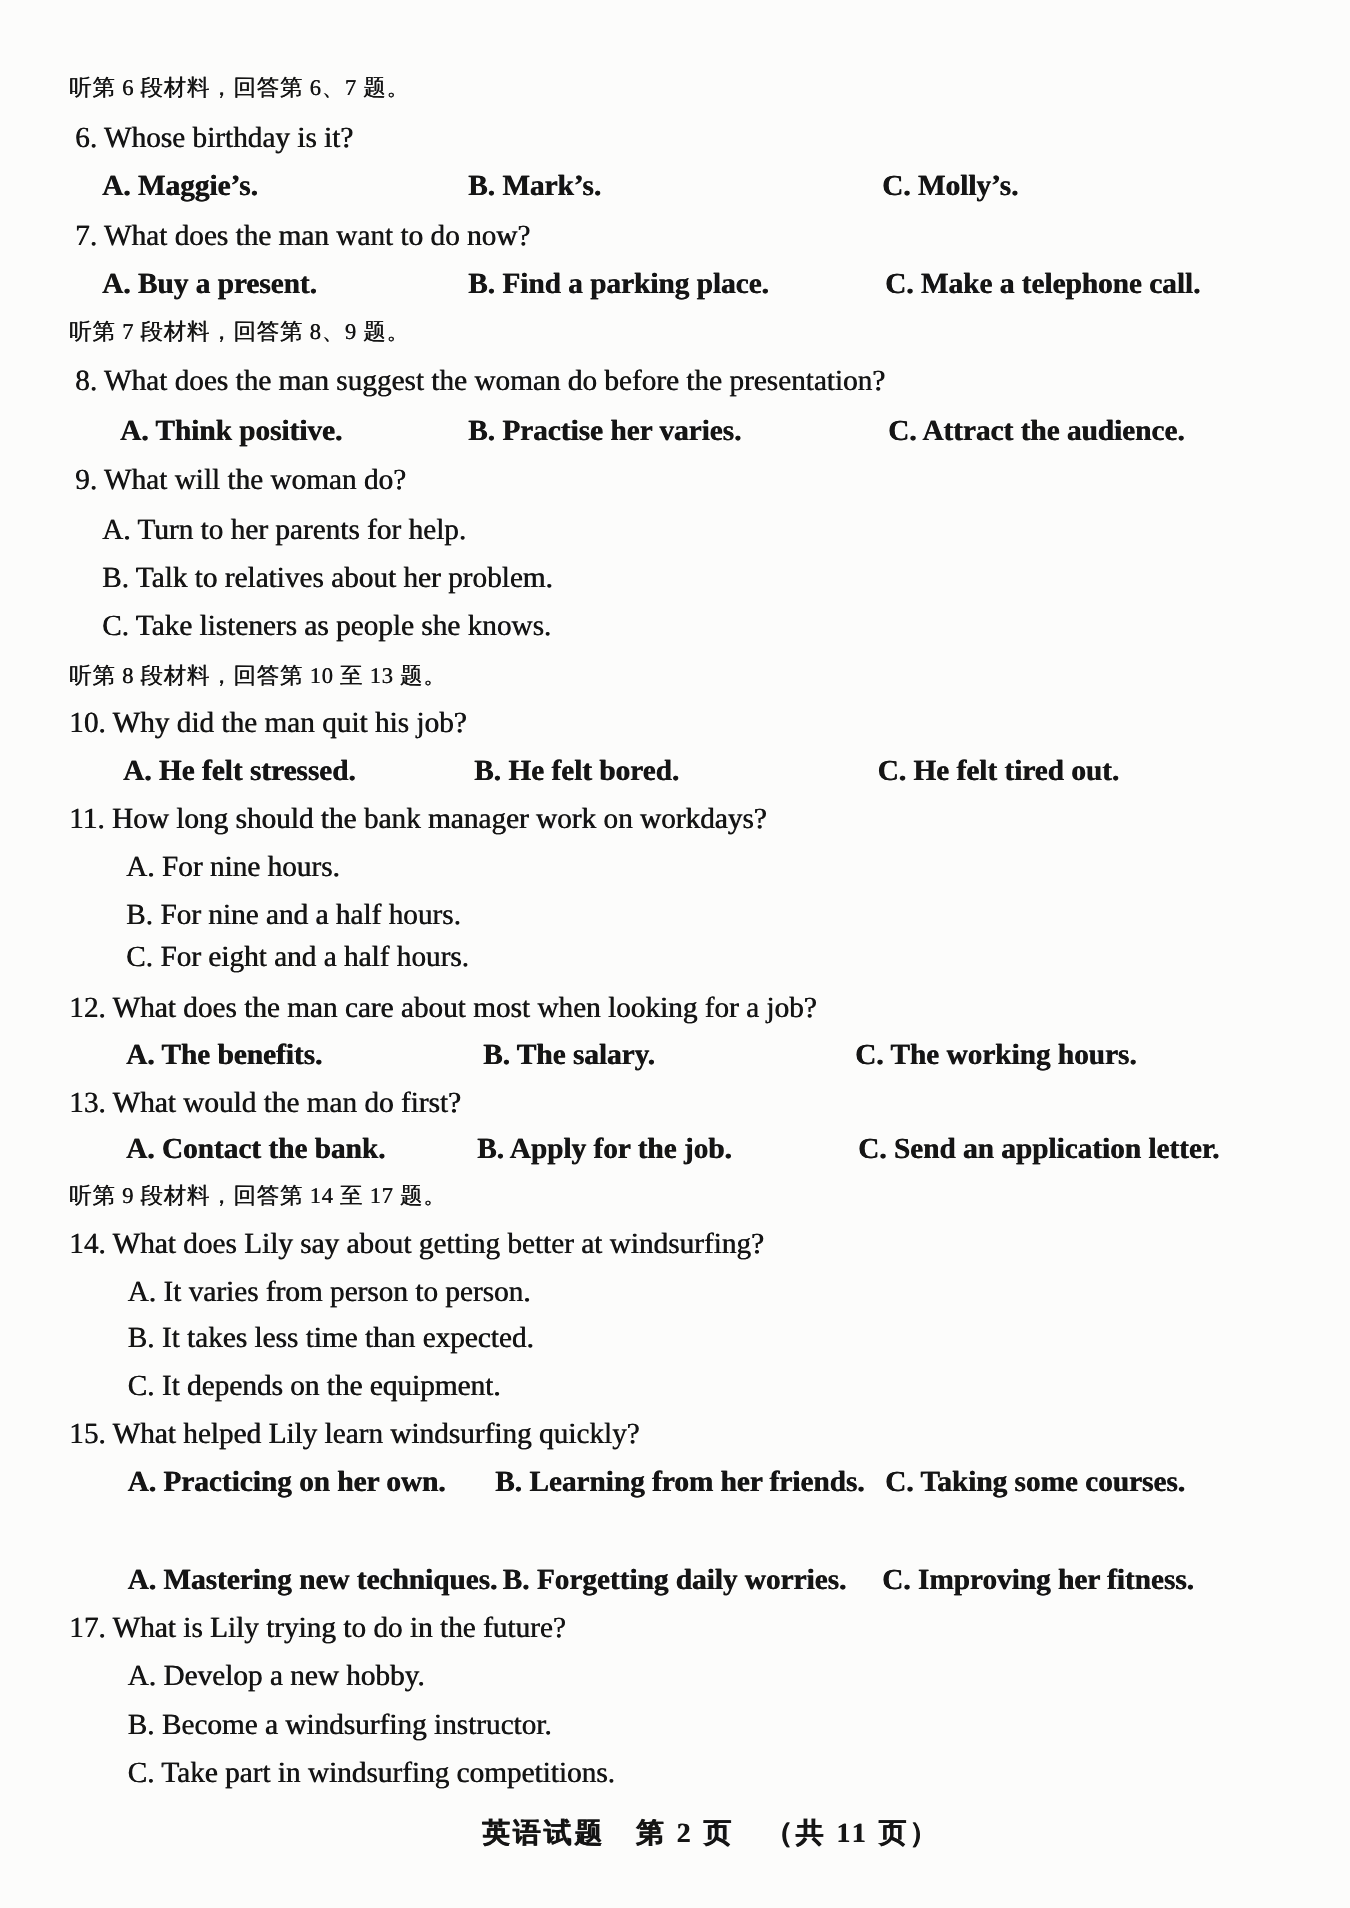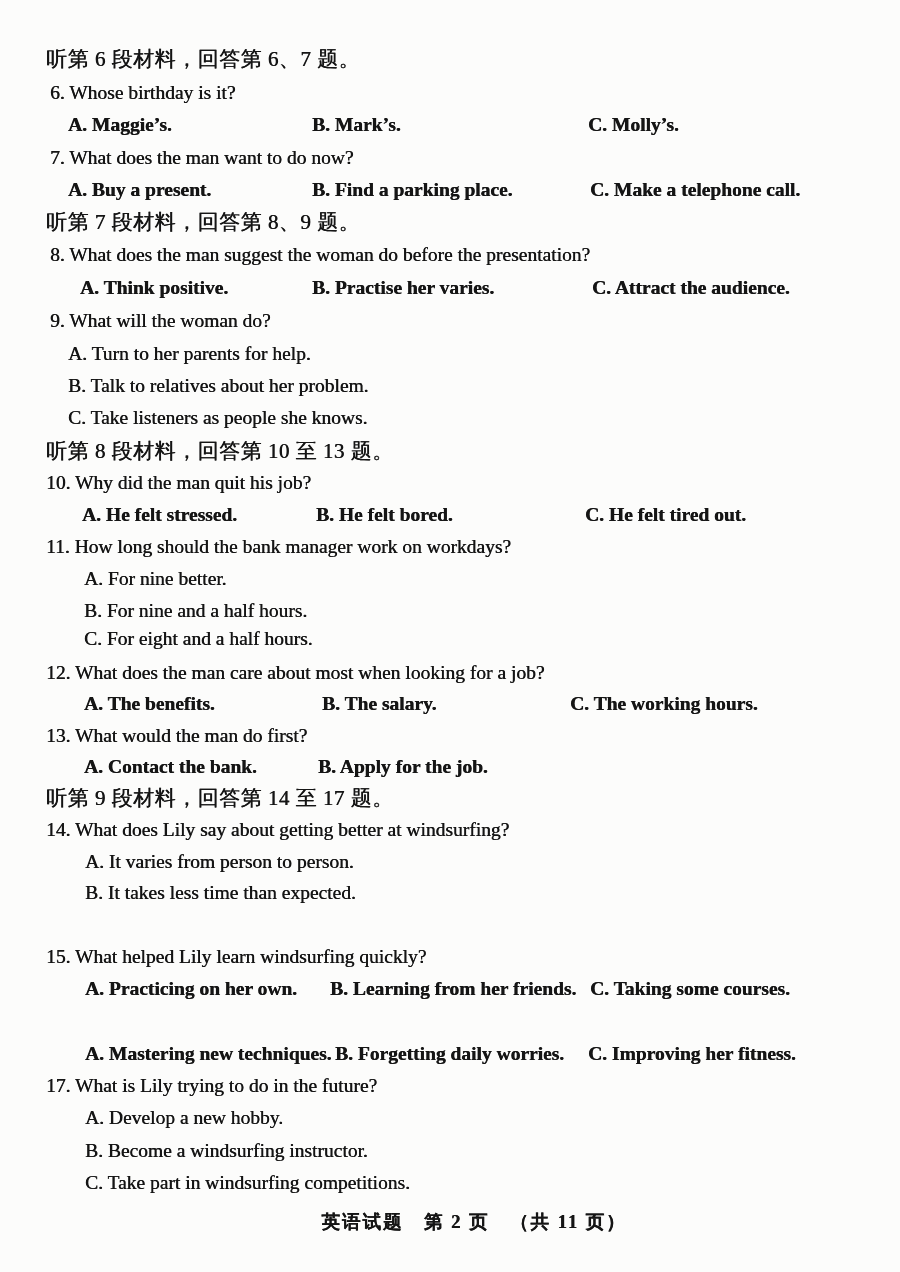--- a/index.html
+++ b/index.html
@@ -12,21 +12,21 @@
     overflow:hidden;
   }
   .line{
     position:absolute;
     white-space:nowrap;
     font-size:19.5px;
     line-height:26px;
     height:26px;
     text-shadow:0.4px 0 0 currentColor; 
   }
-  .cn{font-size:21px;letter-spacing:0.5px;}
+  .cn{font-size:15px;letter-spacing:0.5px;}
   .row{left:0;right:0;font-weight:bold;}
   .row .opt{position:absolute;white-space:nowrap;}
   .footer{
     position:absolute;left:0;right:0;
     text-align:center;
     font-weight:bold;
     font-size:18.5px;
     letter-spacing:2px;
     transform:translateX(24px);
     text-shadow:0.4px 0 0 currentColor;
@@ -70,42 +70,44 @@
   <div class="line cn" style="top:438px;left:46px">听第 8 段材料，回答第 10 至 13 题。</div>
 
   <div class="line" style="top:470px;left:46px">10. Why did the man quit his job?</div>
   <div class="line row" style="top:502px">
     <span class="opt" style="left:82px">A. He felt stressed.</span>
     <span class="opt" style="left:316px">B. He felt bored.</span>
     <span class="opt" style="left:585px">C. He felt tired out.</span>
   </div>
 
   <div class="line" style="top:534px;left:46px">11. How long should the bank manager work on workdays?</div>
-  <div class="line" style="top:566px;left:84px">A. For nine better.</div>
+  <div class="line" style="top:566px;left:84px">A. For nine hours.</div>
   <div class="line" style="top:598px;left:84px">B. For nine and a half hours.</div>
   <div class="line" style="top:626px;left:84px">C. For eight and a half hours.</div>
 
   <div class="line" style="top:660px;left:46px">12. What does the man care about most when looking for a job?</div>
   <div class="line row" style="top:691px">
     <span class="opt" style="left:84px">A. The benefits.</span>
     <span class="opt" style="left:322px">B. The salary.</span>
     <span class="opt" style="left:570px">C. The working hours.</span>
   </div>
 
   <div class="line" style="top:723px;left:46px">13. What would the man do first?</div>
   <div class="line row" style="top:754px">
     <span class="opt" style="left:84px">A. Contact the bank.</span>
     <span class="opt" style="left:318px">B. Apply for the job.</span>
+    <span class="opt" style="left:572px">C. Send an application letter.</span>
   </div>
 
   <div class="line cn" style="top:785px;left:46px">听第 9 段材料，回答第 14 至 17 题。</div>
 
   <div class="line" style="top:817px;left:46px">14. What does Lily say about getting better at windsurfing?</div>
   <div class="line" style="top:849px;left:85px">A. It varies from person to person.</div>
   <div class="line" style="top:880px;left:85px">B. It takes less time than expected.</div>
+  <div class="line" style="top:912px;left:85px">C. It depends on the equipment.</div>
 
   <div class="line" style="top:944px;left:46px">15. What helped Lily learn windsurfing quickly?</div>
   <div class="line row" style="top:976px">
     <span class="opt" style="left:85px">A. Practicing on her own.</span>
     <span class="opt" style="left:330px">B. Learning from her friends.</span>
     <span class="opt" style="left:590px">C. Taking some courses.</span>
   </div>
 
   <div class="line row" style="top:1041px">
     <span class="opt" style="left:85px">A. Mastering new techniques.</span>

